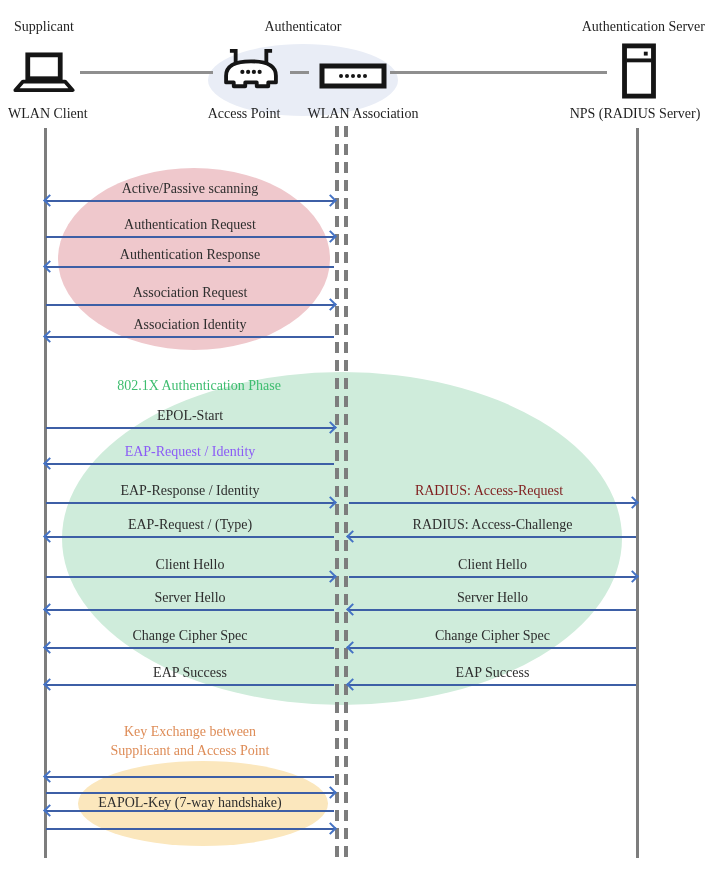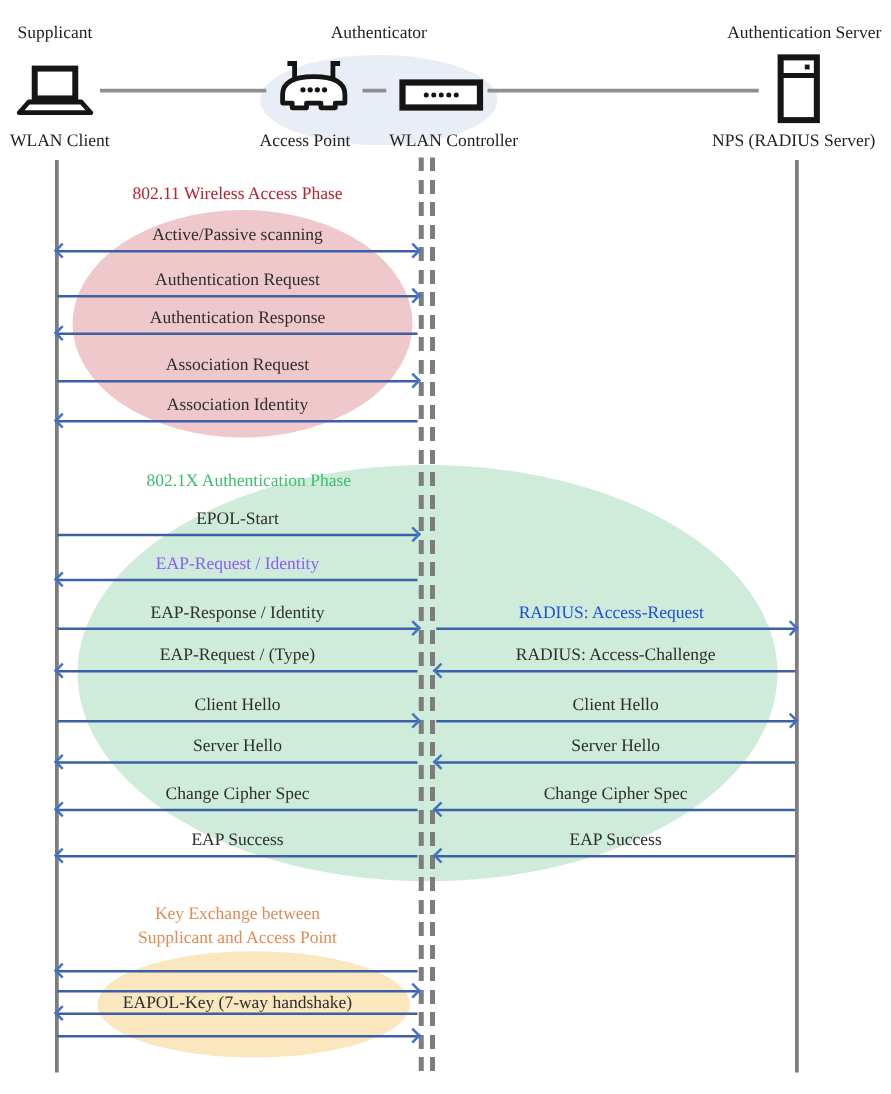--- a/index.html
+++ b/index.html
@@ -69,24 +69,23 @@
     <line x1="5" y1="18" x2="31" y2="18" stroke="#151515" stroke-width="4"></line>
     <rect x="23" y="9" width="4" height="4" fill="#151515"></rect>
   </svg>
 
   <div class="role-label" style="left:14px;top:19px;">Supplicant</div>
   <div class="role-label centered" style="left:223px;top:19px;width:160px;">Authenticator</div>
   <div class="role-label" style="right:8px;top:19px;">Authentication Server</div>
 
   <div class="node-label" style="left:8px;top:106px;">WLAN Client</div>
   <div class="node-label centered" style="left:184px;top:106px;width:120px;">Access Point</div>
-  <div class="node-label centered" style="left:303px;top:106px;width:120px;">WLAN Controller</div>
+  <div class="node-label centered" style="left:303px;top:106px;width:120px;">WLAN Association</div>
   <div class="node-label centered" style="left:555px;top:106px;width:160px;">NPS (RADIUS Server)</div>
 
-  <div class="phase-title" style="left:40px;top:146px;width:300px;color:#B6232E;">802.11 Wireless Access Phase</div>
   <div class="phase-title" style="left:49px;top:376px;width:300px;color:#3EBD6F;">802.1X Authentication Phase</div>
   <div class="phase-title" style="left:40px;top:722px;width:300px;color:#DE8C57;">Key Exchange between
 Supplicant and Access Point</div>
   <div class="msg-label" style="left:46px;top:793px;width:288px;">EAPOL-Key (7-way handshake)</div>
 
   <div id="messages">
       <div class="msg-label" style="left: 46px; top: 179px; width: 288px; color: rgb(46, 46, 46);">Active/Passive scanning</div>
       <div class="msg-line" style="left: 46px; top: 200px; width: 288px; background: rgb(61, 95, 166);">
         <span class="head head-left" style="border-color: rgb(68, 114, 196);"></span>
         <span class="head head-right" style="border-color: rgb(68, 114, 196);"></span>
@@ -112,21 +111,21 @@
         <span class="head head-right" style="border-color: rgb(68, 114, 196);"></span>
       </div>
       <div class="msg-label" style="left: 46px; top: 442px; width: 288px; color: #8b5cf6;">EAP-Request / Identity</div>
       <div class="msg-line" style="left: 46px; top: 463px; width: 288px; background: rgb(61, 95, 166);">
         <span class="head head-left" style="border-color: rgb(68, 114, 196);"></span>
       </div>
       <div class="msg-label" style="left: 46px; top: 481px; width: 288px; color: rgb(46, 46, 46);">EAP-Response / Identity</div>
       <div class="msg-line" style="left: 46px; top: 502px; width: 288px; background: rgb(61, 95, 166);">
         <span class="head head-right" style="border-color: rgb(68, 114, 196);"></span>
       </div>
-      <div class="msg-label" style="left: 349px; top: 481px; width: 280px; color: #1d4ed8;">RADIUS: Access-Request</div>
+      <div class="msg-label" style="left: 349px; top: 481px; width: 280px; color: #7f1d1d;">RADIUS: Access-Request</div>
       <div class="msg-line" style="left: 349px; top: 502px; width: 287px; background: rgb(61, 95, 166);">
         <span class="head head-right" style="border-color: rgb(68, 114, 196);"></span>
       </div>
       <div class="msg-label" style="left: 46px; top: 515px; width: 288px; color: rgb(46, 46, 46);">EAP-Request / (Type)</div>
       <div class="msg-line" style="left: 46px; top: 536px; width: 288px; background: rgb(61, 95, 166);">
         <span class="head head-left" style="border-color: rgb(68, 114, 196);"></span>
       </div>
       <div class="msg-label" style="left: 349px; top: 515px; width: 287px; color: rgb(46, 46, 46);">RADIUS: Access-Challenge</div>
       <div class="msg-line" style="left: 349px; top: 536px; width: 287px; background: rgb(61, 95, 166);">
         <span class="head head-left" style="border-color: rgb(68, 114, 196);"></span>

